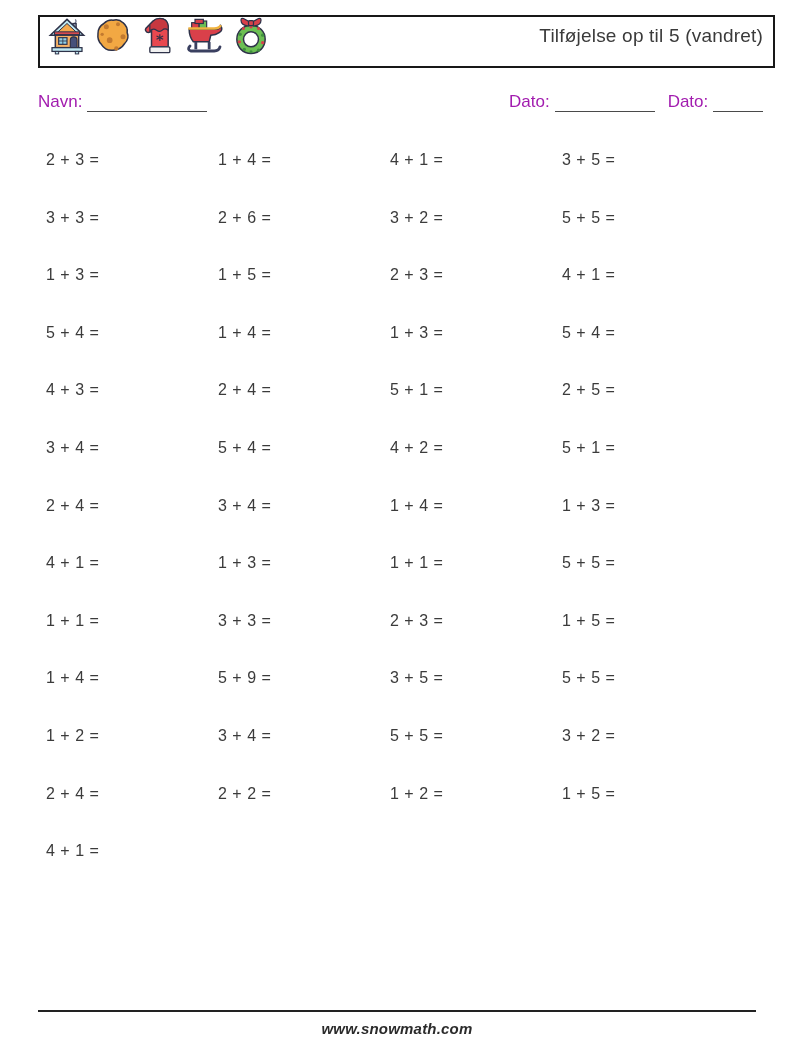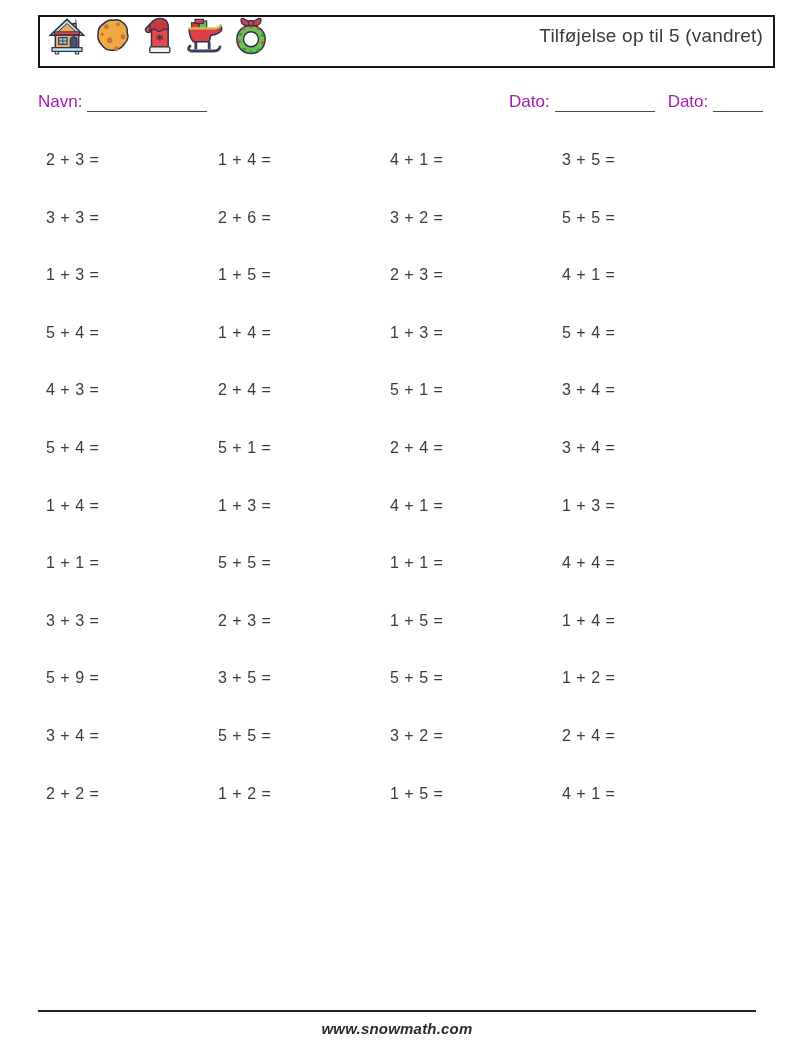--- a/index.html
+++ b/index.html
@@ -169,33 +169,34 @@
     <div class="problem">1 + 5 =</div>
     <div class="problem">2 + 3 =</div>
     <div class="problem">4 + 1 =</div>
     <div class="problem">5 + 4 =</div>
     <div class="problem">1 + 4 =</div>
     <div class="problem">1 + 3 =</div>
     <div class="problem">5 + 4 =</div>
     <div class="problem">4 + 3 =</div>
     <div class="problem">2 + 4 =</div>
     <div class="problem">5 + 1 =</div>
+    <div class="problem">2 + 5 =</div>
     <div class="problem">3 + 4 =</div>
     <div class="problem">5 + 4 =</div>
+    <div class="problem">4 + 2 =</div>
     <div class="problem">5 + 1 =</div>
     <div class="problem">2 + 4 =</div>
     <div class="problem">3 + 4 =</div>
     <div class="problem">1 + 4 =</div>
     <div class="problem">1 + 3 =</div>
     <div class="problem">4 + 1 =</div>
     <div class="problem">1 + 3 =</div>
     <div class="problem">1 + 1 =</div>
     <div class="problem">5 + 5 =</div>
     <div class="problem">1 + 1 =</div>
-    <div class="problem">4 + 4 =</div>
     <div class="problem">3 + 3 =</div>
     <div class="problem">2 + 3 =</div>
     <div class="problem">1 + 5 =</div>
     <div class="problem">1 + 4 =</div>
     <div class="problem">5 + 9 =</div>
     <div class="problem">3 + 5 =</div>
     <div class="problem">5 + 5 =</div>
     <div class="problem">1 + 2 =</div>
     <div class="problem">3 + 4 =</div>
     <div class="problem">5 + 5 =</div>

